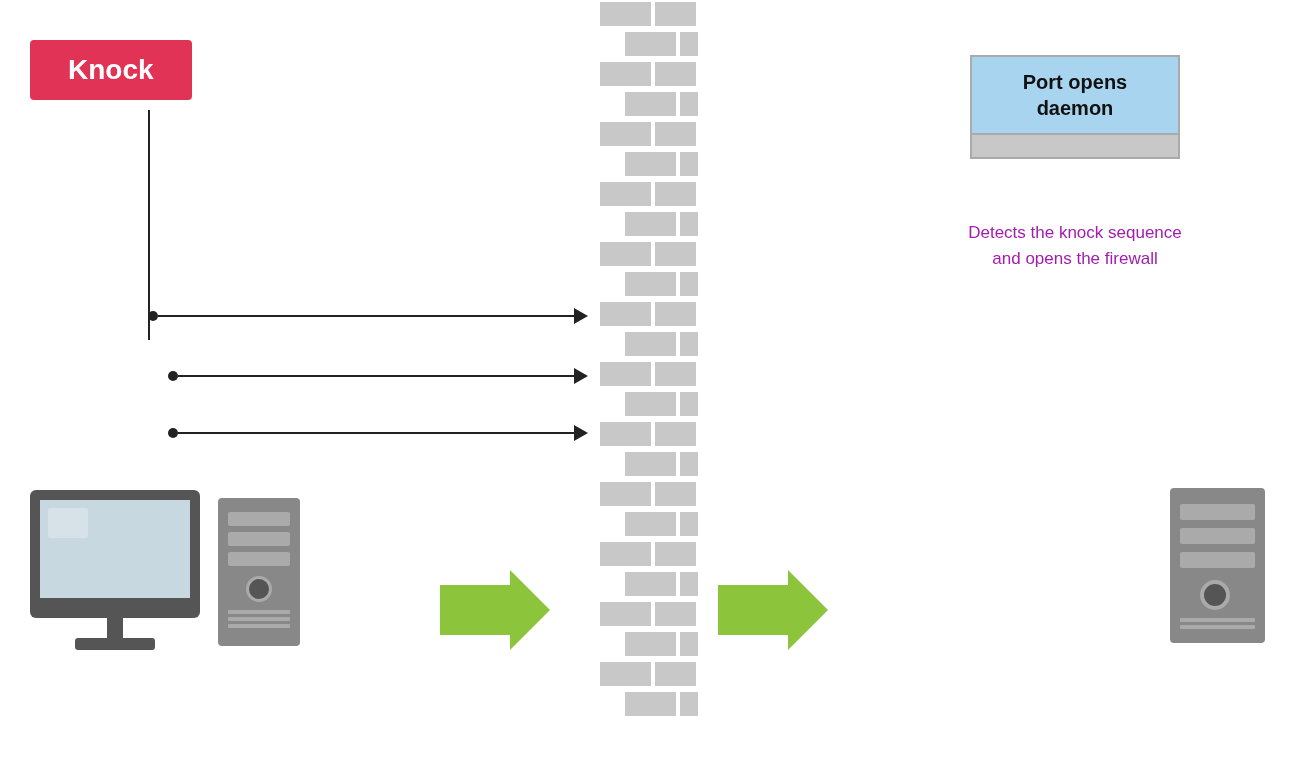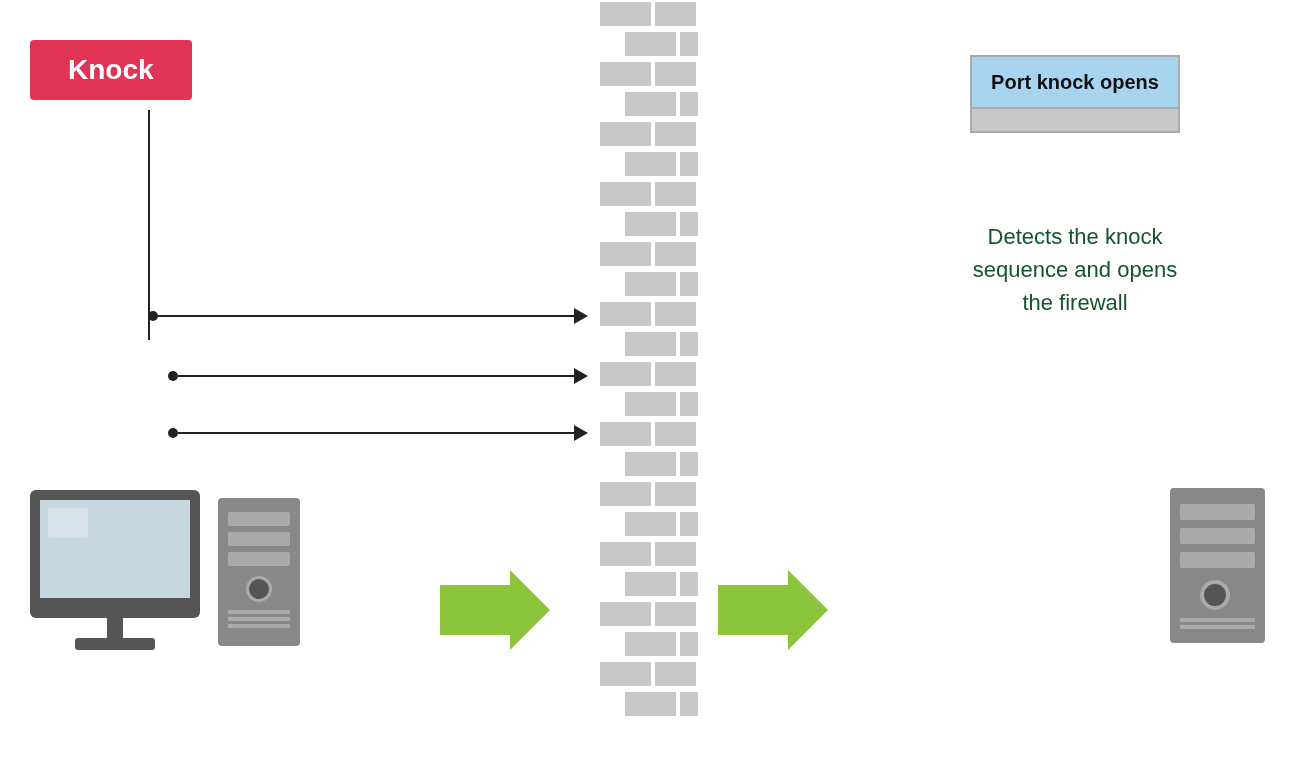--- a/index.html
+++ b/index.html
@@ -107,22 +107,22 @@
       height: 22px;
     }
 
     
     .detects-text {
       position: absolute;
       left: 960px;
       top: 220px;
       width: 230px;
       text-align: center;
-      font-size: 22px;
-      color: #14532d;
+      font-size: 17px;
+      color: #a21caf;
       line-height: 1.5;
     }
 
     
     .green-arrow {
       position: absolute;
     }
 
     .green-arrow svg {
       display: block;
@@ -259,21 +259,21 @@
       </div>
     <div class="brow-b">
         <div class="b1"></div>
         <div class="b2"></div>
       </div>
   </div>
 </div>
 
 <div class="daemon-box">
   <div class="daemon-box-header">
-    <span>Port knock opens</span>
+    <span>Port opens daemon</span>
   </div>
   <div class="daemon-box-footer"></div>
 </div>
 
 <div class="detects-text">Detects the knock sequence and opens the firewall</div>
 
 <div style="position:absolute; left:30px; top:490px;">
 
   <div style="position:absolute; left:0; top:0; width:170px; height:128px; background:#555; border-radius:6px;">
 

